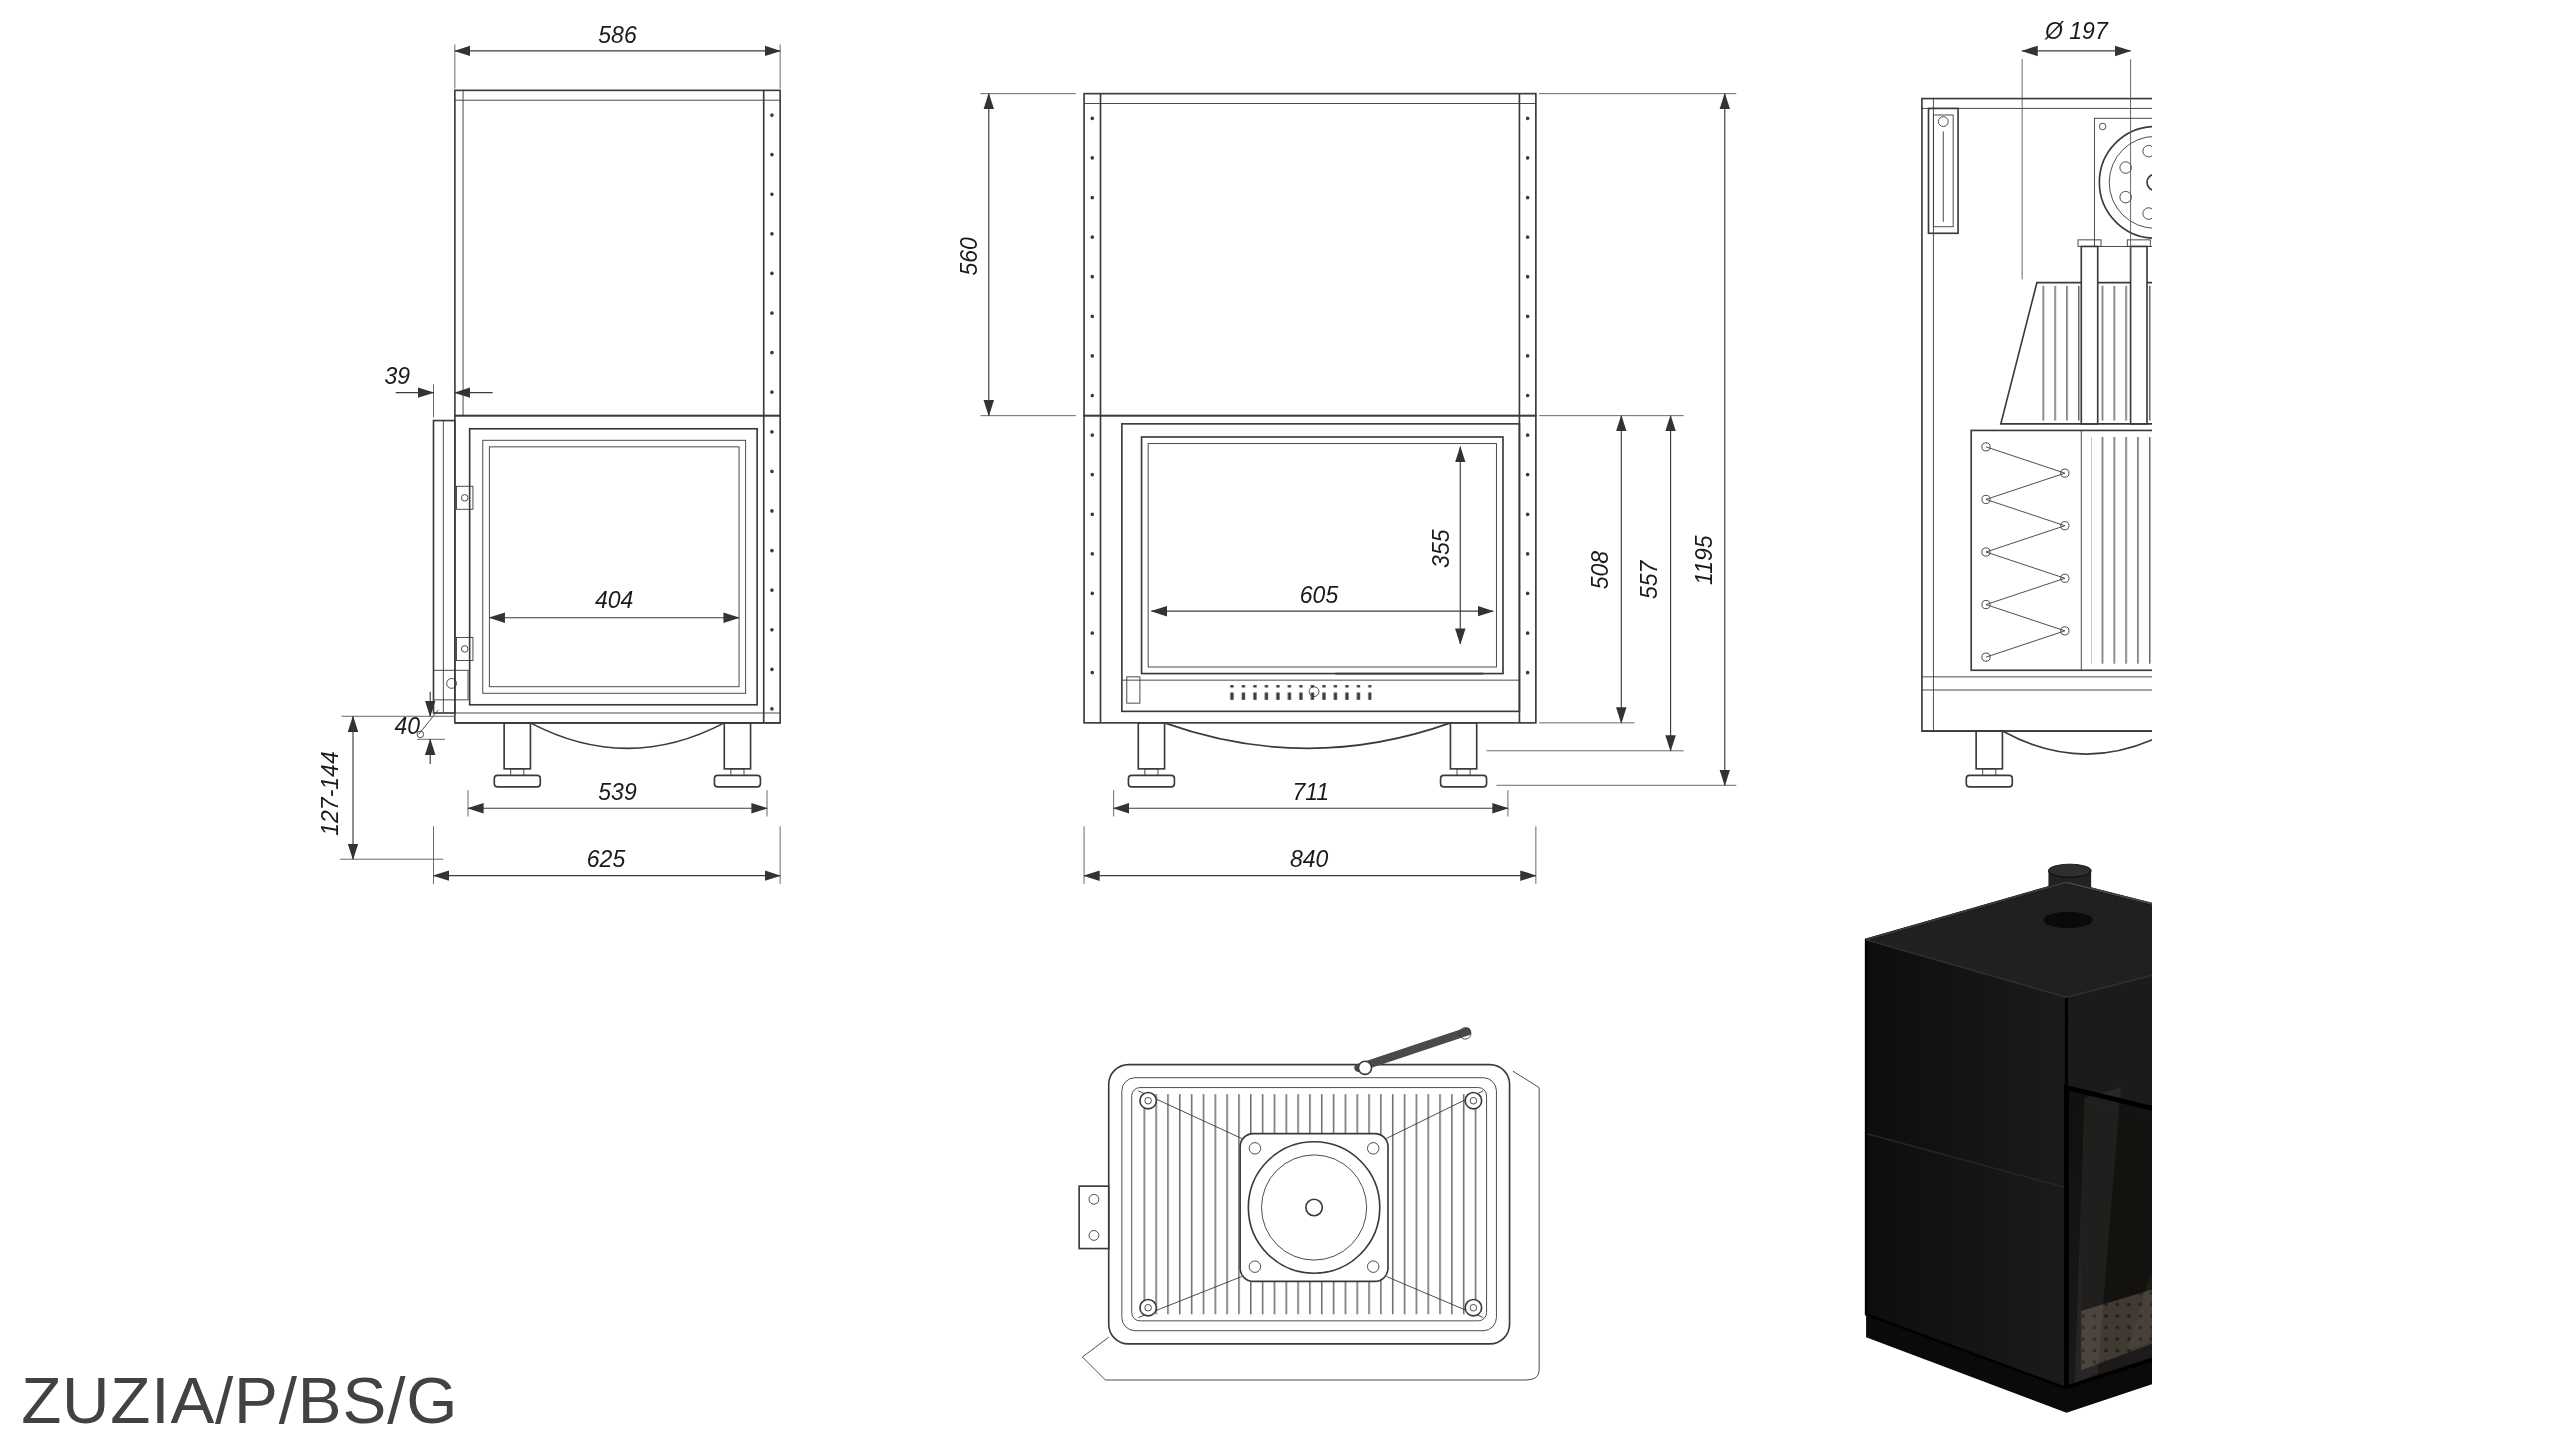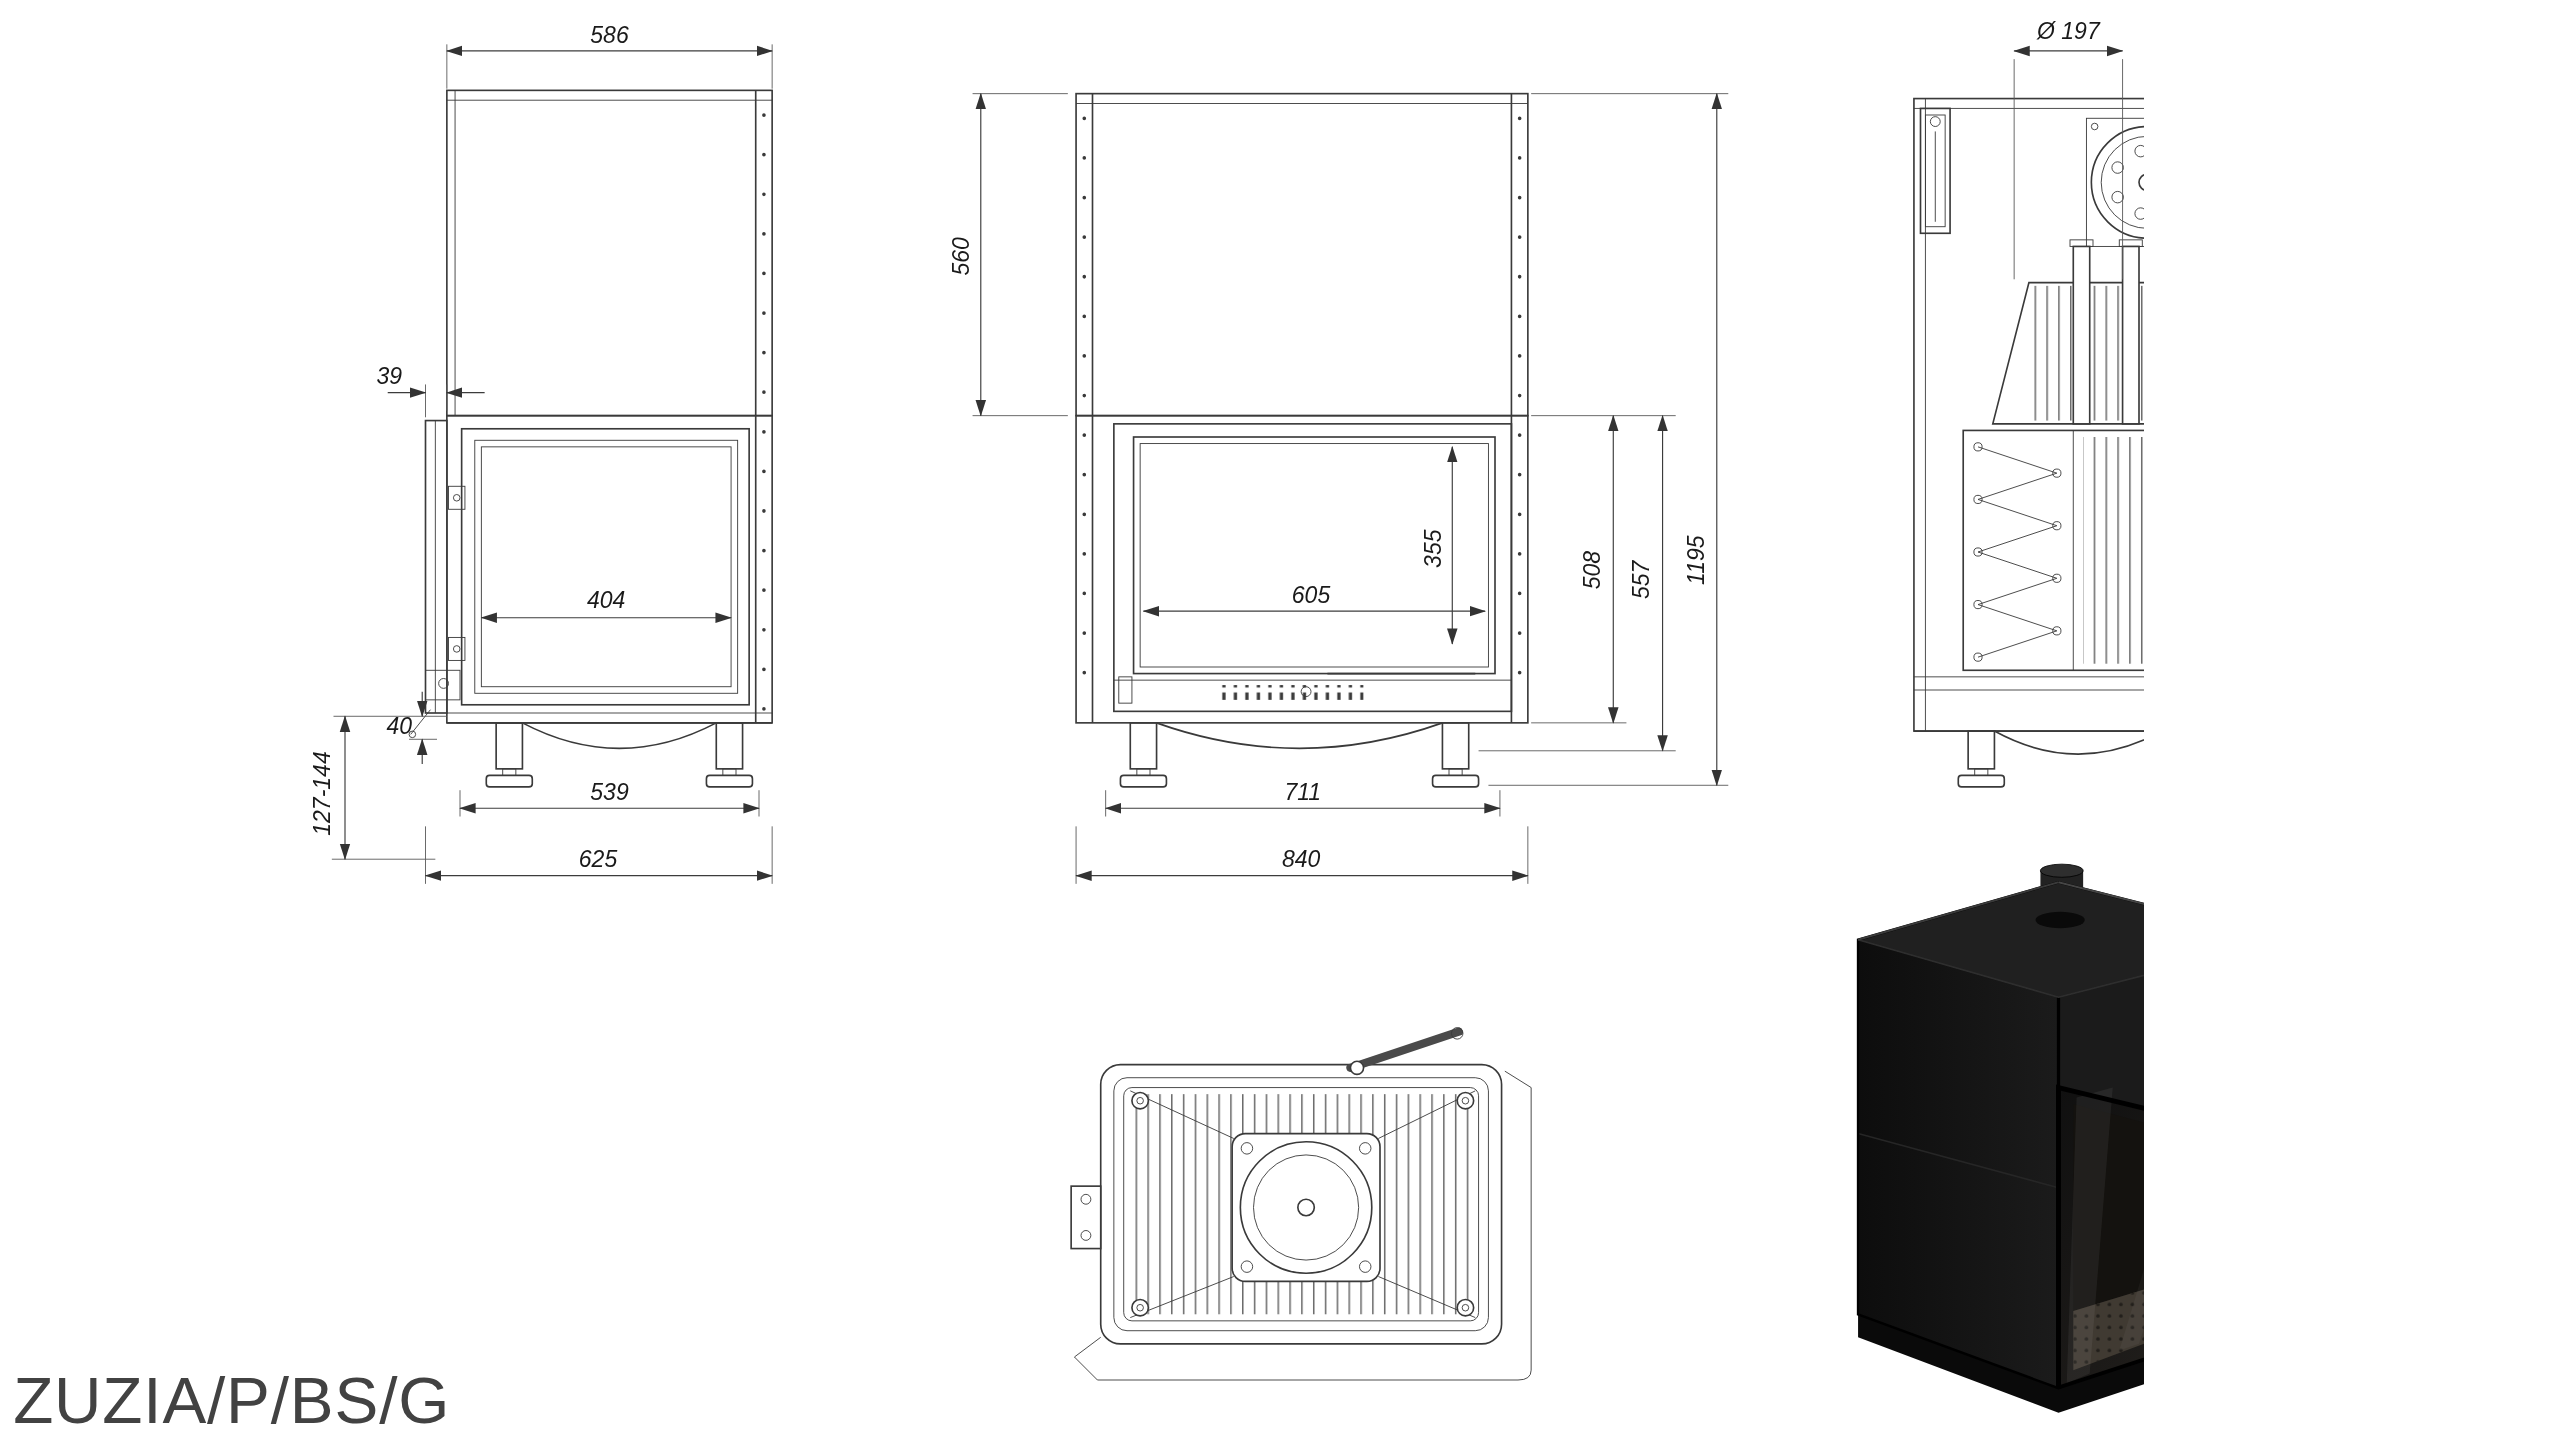--- a/index.html
+++ b/index.html
@@ -1,16 +1,16 @@
 <!DOCTYPE html>
 <html style="font-size:9.5px"><head>
 <meta charset="utf-8">
 <style>
   html,body{margin:0;padding:0;background:#ffffff;}
-  .canvas{position:relative;width:2144px;height:1449px;background:#fff;overflow:hidden;}
+  .canvas{position:relative;width:2144px;height:1449px;background:#fff;overflow:hidden;padding-left:8px;}
   svg{display:block;}
   
   .p  {stroke:#3a3a3a;stroke-width:1;fill:none;}
   .pw {stroke:#3a3a3a;stroke-width:1;fill:#ffffff;}
   .pt {stroke:#3a3a3a;stroke-width:0.55;fill:none;}
   .d  {stroke:#3c3c3c;stroke-width:0.7;fill:none;}
   .e  {stroke:#5a5a5a;stroke-width:0.55;fill:none;}
   .dots{stroke:#3a3a3a;stroke-width:2.2;stroke-dasharray:0.1 24;stroke-linecap:round;fill:none;}
   .dim-text{font:italic 14px "Liberation Sans", sans-serif;fill:#1a1a1a;text-anchor:middle;}
   .title-text{font:400 40px "Liberation Sans", sans-serif;fill:#424242;letter-spacing:0.5px;}

